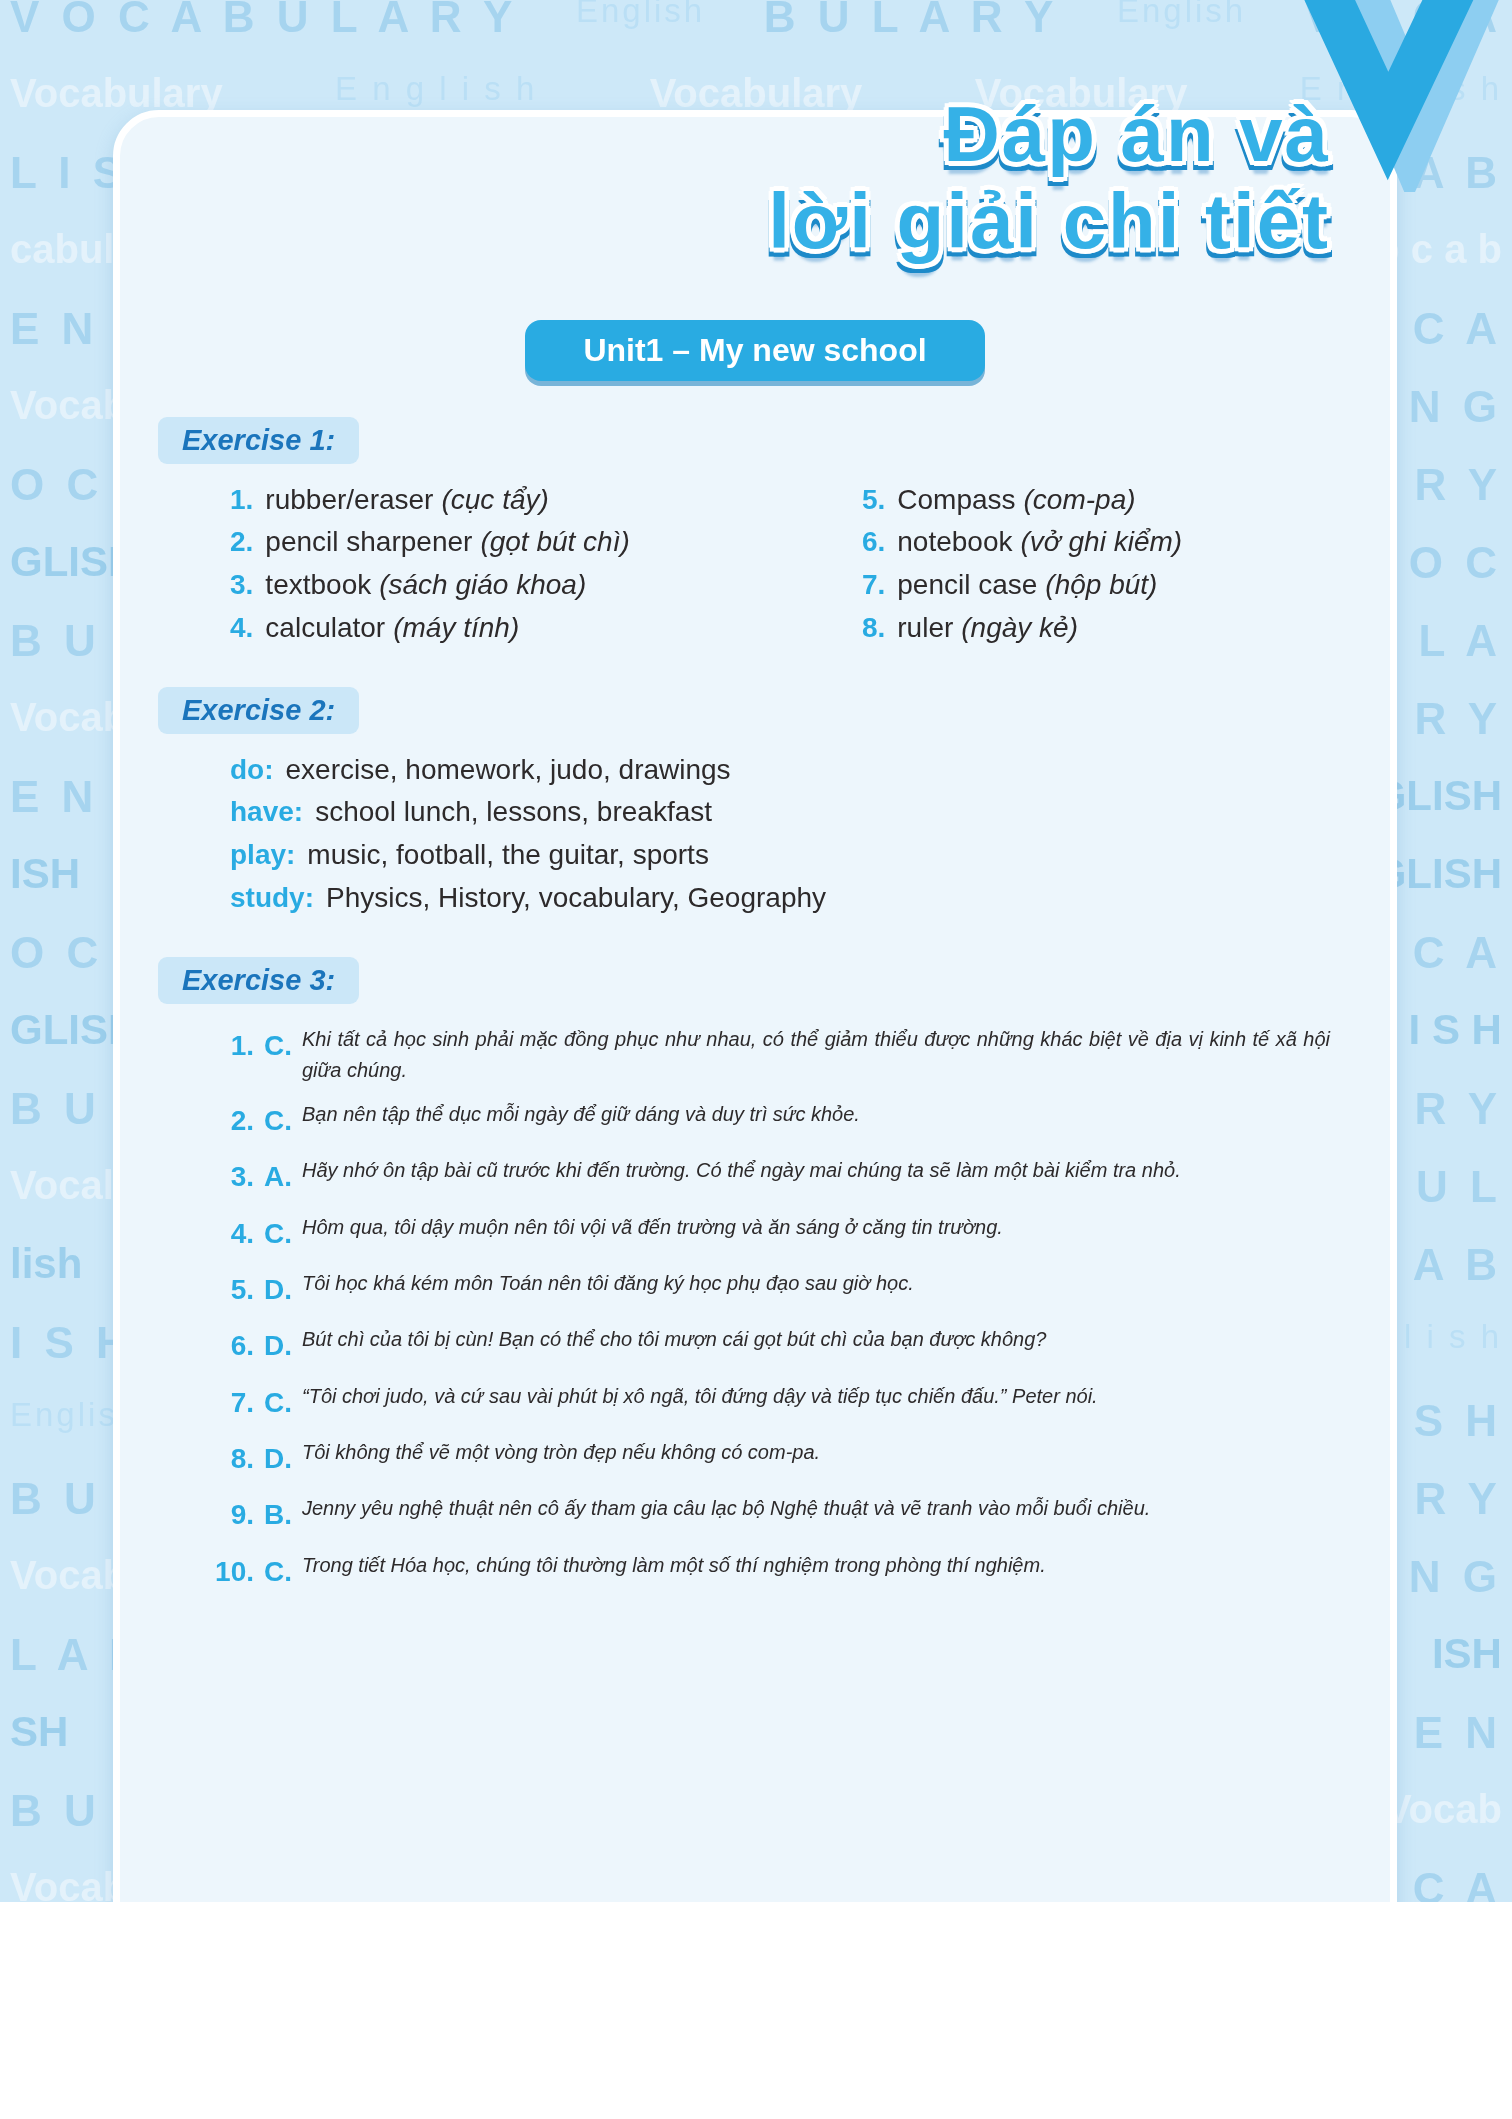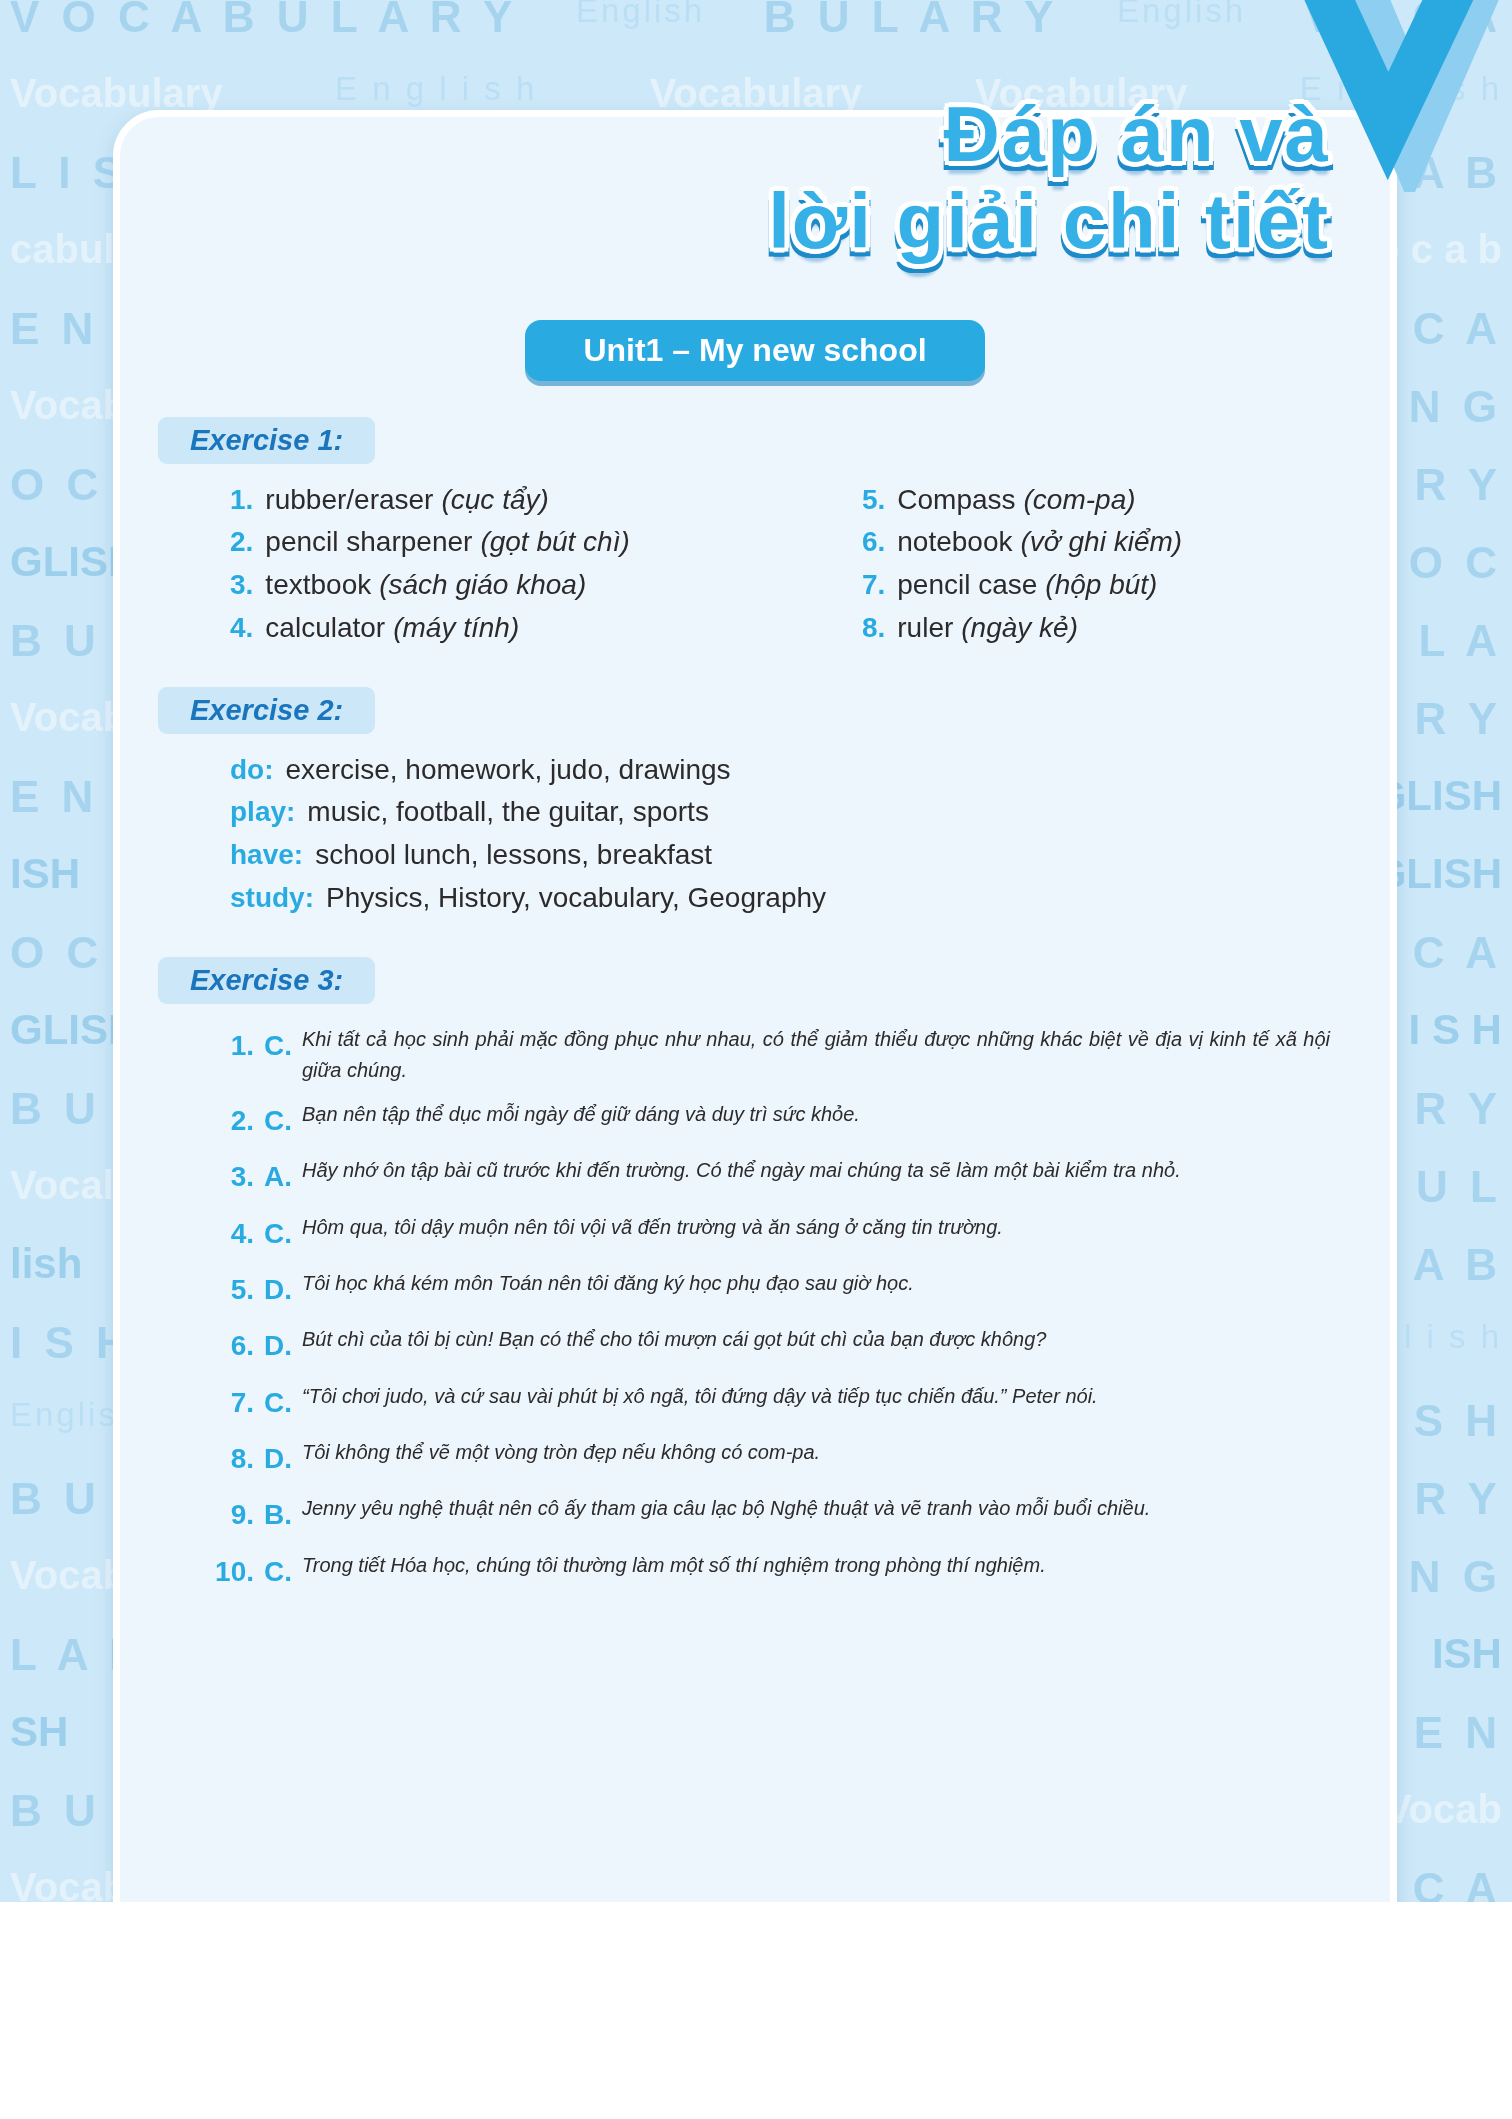--- a/index.html
+++ b/index.html
@@ -33,21 +33,21 @@
            0 9px 0 #1d8ac9, 5px 9px 0 #1d8ac9, -5px 9px 0 #1d8ac9, 0 13px 3px rgba(27,117,188,.35);}
 
   
   .unit-banner{margin:54px auto 0;width:fit-content;background:#29abe2;color:#fff;
                font-weight:bold;font-size:32px;padding:12px 58px;border-radius:16px;
                box-shadow:0 5px 0 rgba(24,126,186,.55);}
 
   
   .ex-label{display:inline-block;position:relative;left:-22px;margin-top:36px;
             background:#cbe7f8;color:#1b75bc;font-style:italic;font-weight:bold;
-            font-size:29px;padding:7px 32px;border-radius:9px;}
+            font-size:29px;padding:7px 24px;border-radius:9px;}
 
   
   .ex1-grid{display:grid;grid-template-columns:1.35fr 1fr;margin:16px 0 0 50px;}
   .ex1-item{font-size:28px;line-height:1.42;color:#2d2a2b;margin-bottom:3px;}
   .ex1-item .num{color:#29abe2;font-weight:bold;margin-right:12px;}
   .ex1-item .vn{font-style:italic;margin-left:8px;}
 
   
   .ex2-list{margin:16px 0 0 50px;}
   .ex2-row{font-size:28px;line-height:1.42;color:#2d2a2b;margin-bottom:3px;}
@@ -330,25 +330,25 @@
     <div>
       <span class="ex-label">Exercise 2:</span>
     </div>
     <div class="ex2-list">
 
         <div class="ex2-row">
           <span class="key">do:</span><span class="val">exercise, homework, judo, drawings</span>
         </div>
 
         <div class="ex2-row">
+          <span class="key">have:</span><span class="val">school lunch, lessons, breakfast</span>
+        </div>
+
+        <div class="ex2-row">
           <span class="key">play:</span><span class="val">music, football, the guitar, sports</span>
-        </div>
-
-        <div class="ex2-row">
-          <span class="key">have:</span><span class="val">school lunch, lessons, breakfast</span>
         </div>
 
         <div class="ex2-row">
           <span class="key">study:</span><span class="val">Physics, History, vocabulary, Geography</span>
         </div>
       </div>
 
     <div>
       <span class="ex-label">Exercise 3:</span>
     </div>

